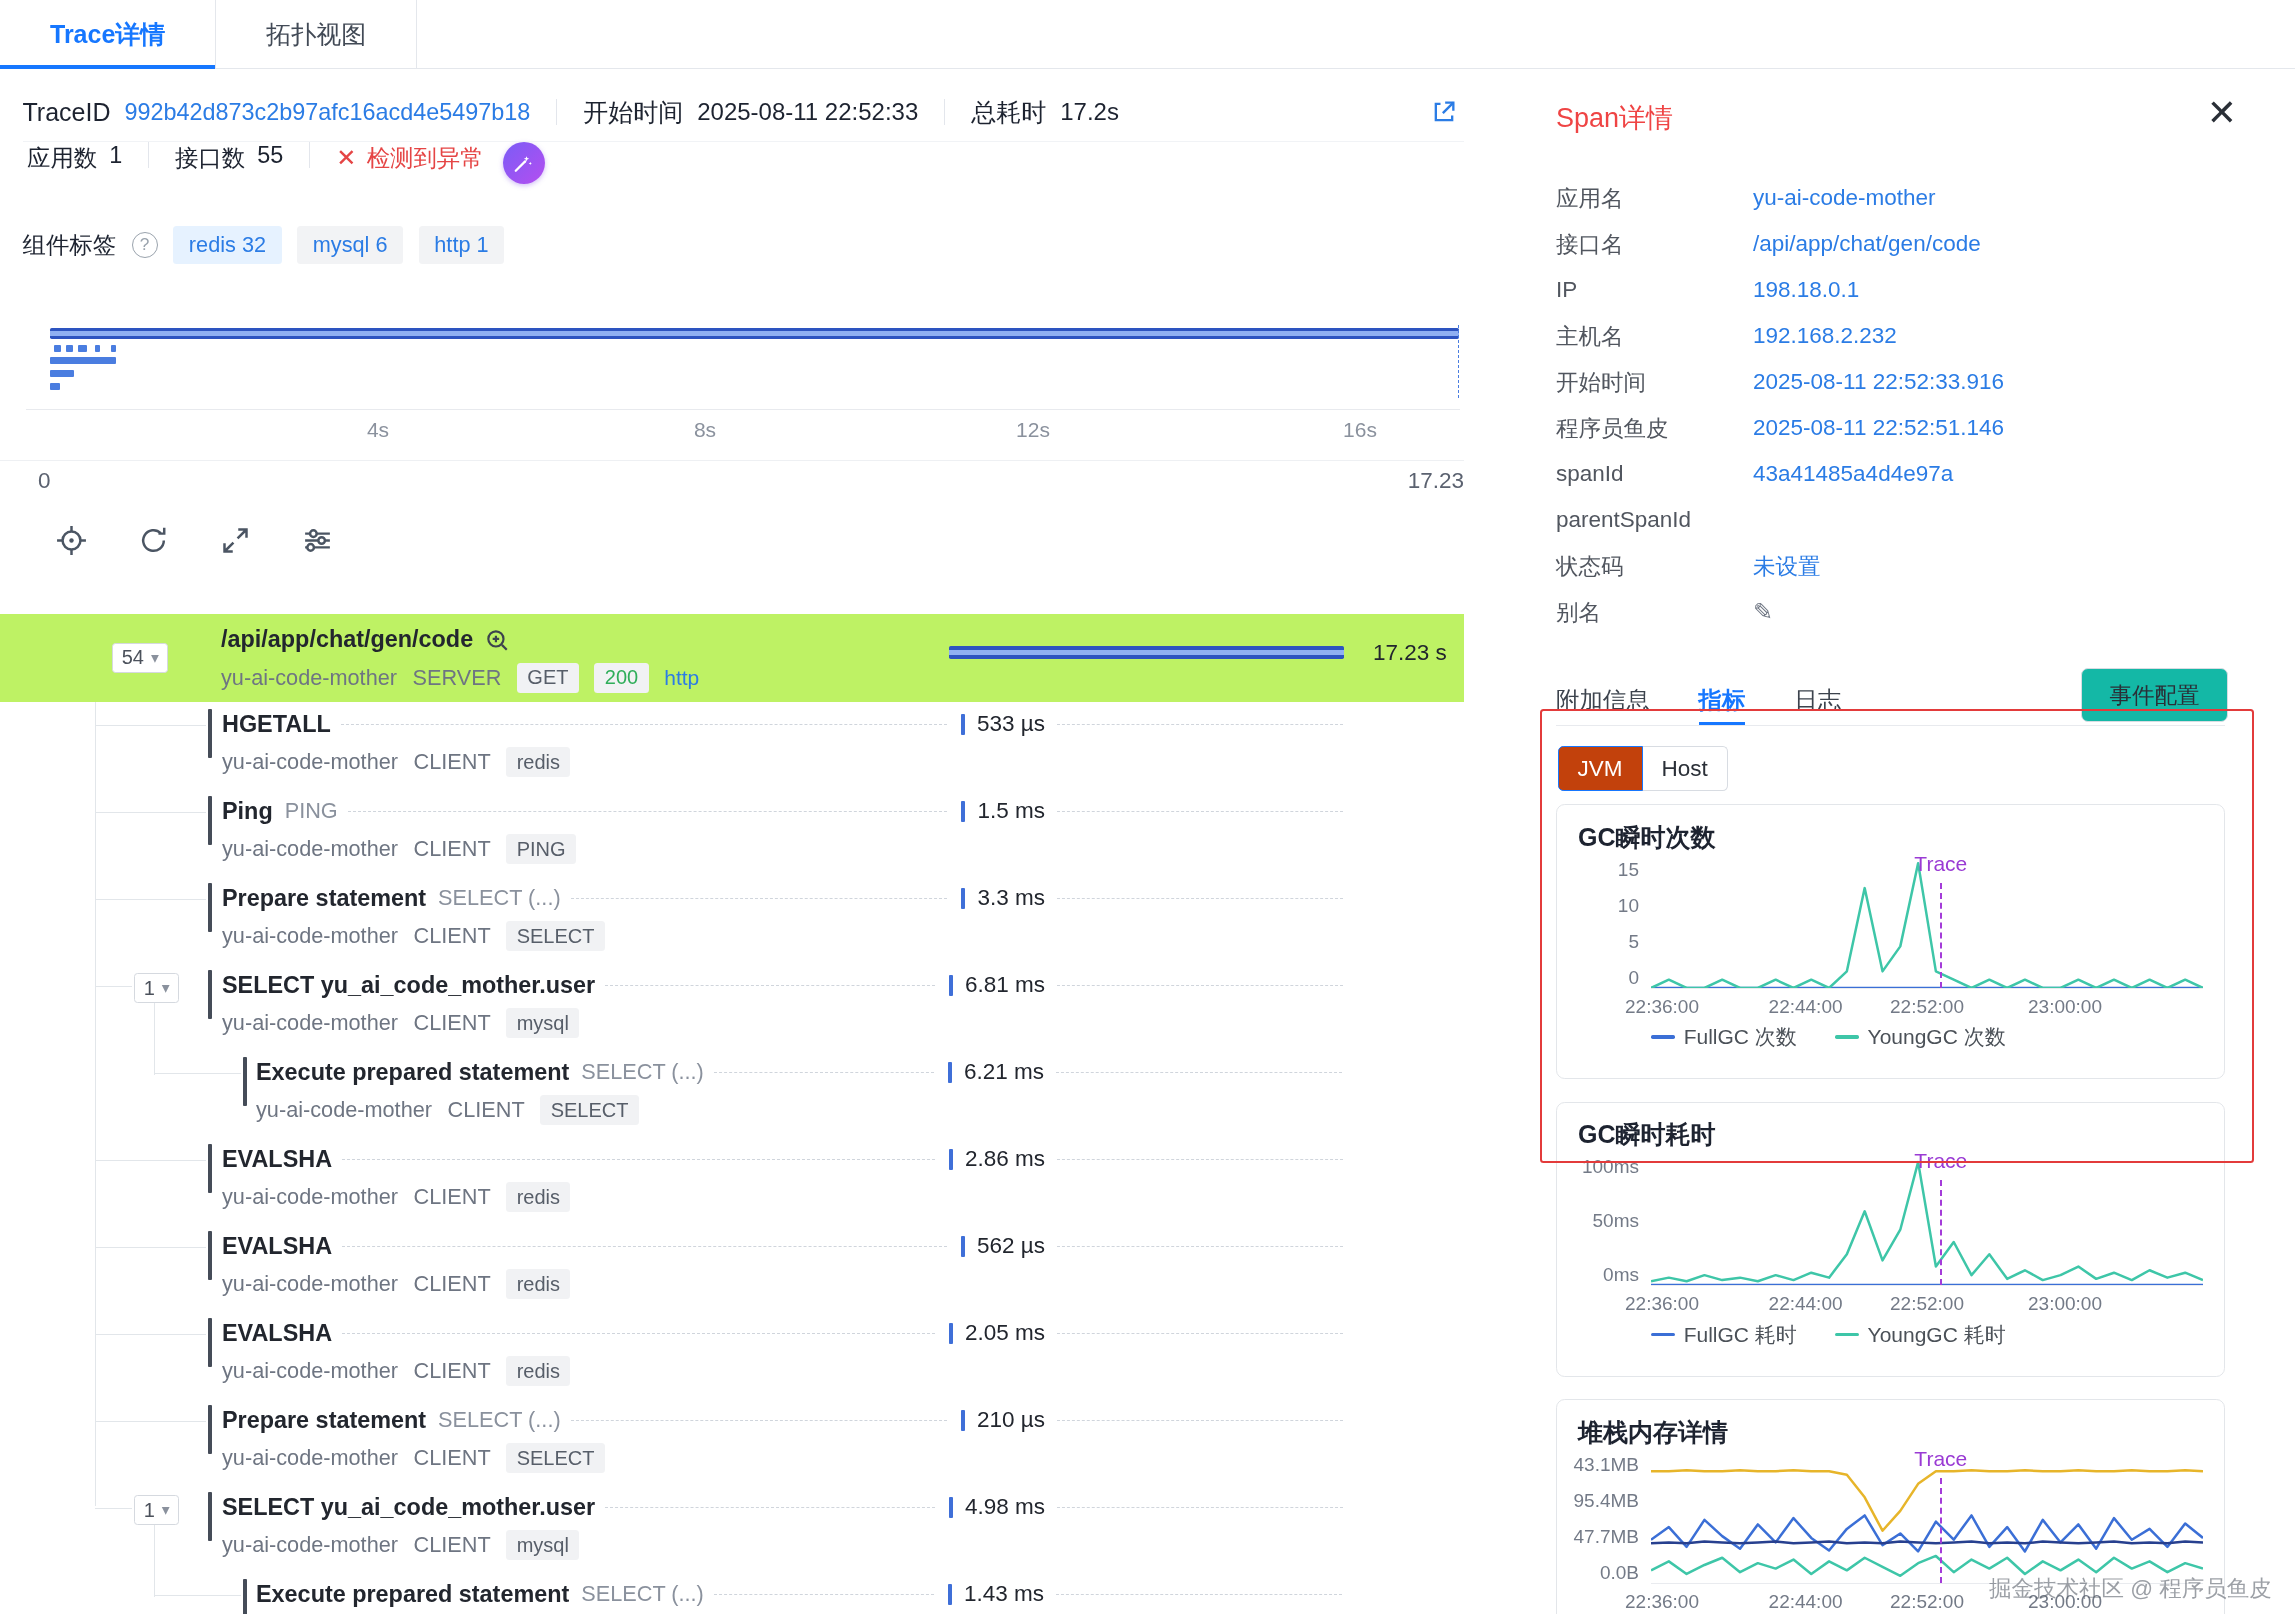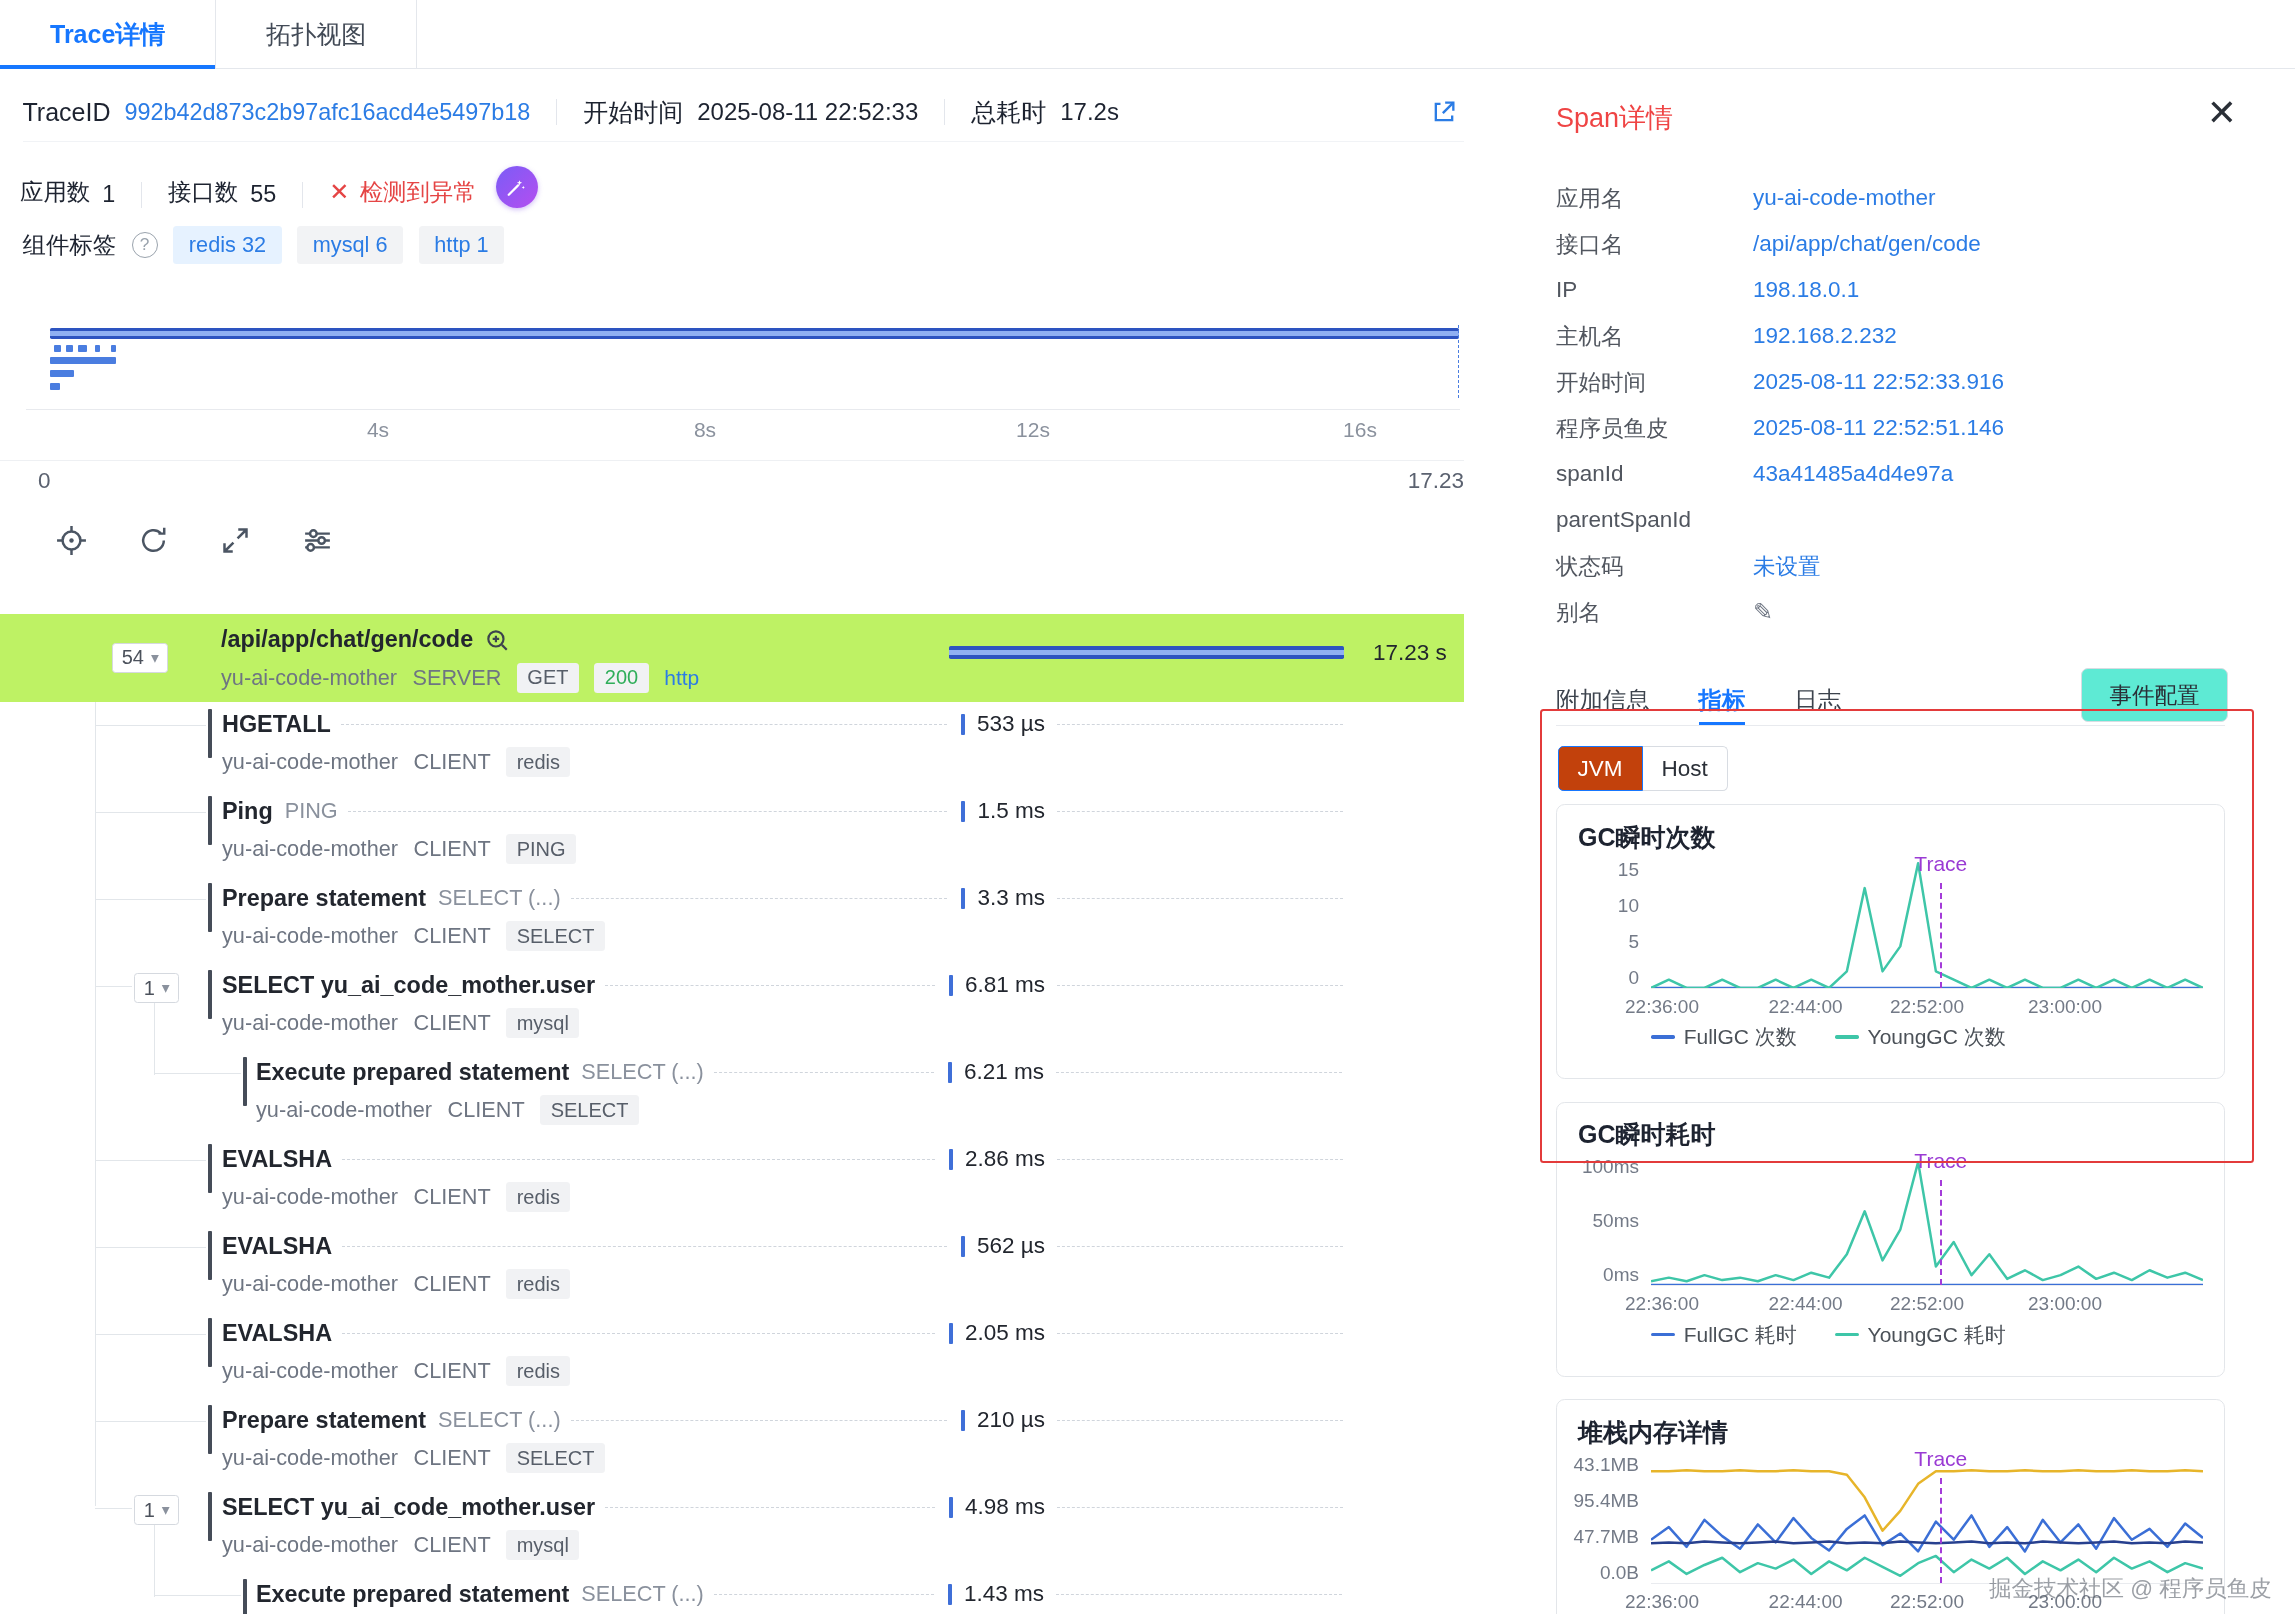--- a/index.html
+++ b/index.html
@@ -14,21 +14,21 @@
 
   
   #left{position:absolute;left:0;top:69px;width:1473px;height:1545px;overflow:hidden}
   .header-row{position:relative;display:flex;align-items:center;height:59px;margin:14px 0 0 22.5px;width:1441px;border-bottom:0.9px solid #f1f3f6}
   .h-label{font-size:25px;color:#1d2330}
   .h-value{font-size:24px;color:#1d2330;margin-left:14px}
   .h-link{font-size:23.4px;color:#2b7ce5;margin-left:14px;cursor:pointer}
   .vsep{width:0.9px;height:26px;background:#e3e6ec;margin:0 26px;flex:0 0 auto}
   .ext-icon{margin-left:auto;margin-right:5.2px;cursor:pointer;display:flex}
 
-  .stats-row{display:flex;align-items:flex-end;height:66px;margin-left:20px}
+  .stats-row{display:flex;align-items:flex-start;height:66px;margin-left:27px}
   .s-label{font-size:23.4px;color:#1d2330}
   .s-num{font-size:23.4px;color:#1d2330;margin-left:12px}
   .err{display:flex;align-items:center;color:#e54545}
   .err .x{font-size:24px;font-weight:bold;margin-right:10.4px}
   .err .t{font-size:23.4px}
   .wand-badge{width:42px;height:42px;border-radius:50%;margin-left:19px;background:linear-gradient(135deg,#7b5cf6,#b44ef0);display:flex;align-items:center;justify-content:center;cursor:pointer;box-shadow:0 1.7px 5.2px rgba(120,70,230,.35)}
 
   .tags-row{display:flex;align-items:center;height:49px;margin:12px 0 0 22.5px;gap:15.6px}
   .qicon{width:26px;height:26px;border:1.7px solid #9aa3ad;border-radius:50%;color:#9aa3ad;font-size:17.3px;display:flex;align-items:center;justify-content:center;cursor:pointer}
   .ctag{font-size:21.7px;padding:6px 15.6px;border-radius:3.5px;cursor:pointer}
@@ -84,21 +84,21 @@
   #fields{position:absolute;top:106px;left:14px;right:0}
   .f-row{display:flex;align-items:center;height:46px}
   .f-label{width:197px;font-size:22.5px;color:#51565f;flex:0 0 auto}
   .f-value{font-size:22.5px;color:#2b7ce5;cursor:pointer;white-space:nowrap}
   .f-value.plain{color:#6e7582;cursor:default}
   .ptabs{position:absolute;top:606px;left:14px;height:50px;display:flex;gap:49px}
   .ptab{font-size:23.4px;color:#3c434d;position:relative;display:flex;align-items:center;cursor:pointer}
   .ptab.active{color:#1677ff;font-weight:bold}
   .ptab.active::after{content:"";position:absolute;bottom:0;left:0;right:0;height:3.5px;background:#1677ff}
   .ptabs-line{position:absolute;top:656px;left:14px;width:669px;height:0.9px;background:#e8eaee}
-  .evt-btn{position:absolute;top:599px;left:539px;width:147px;height:54px;border:0.9px solid #d8dce2;border-radius:7px;font-size:22.5px;color:#2a2f37;display:flex;align-items:center;justify-content:center;background:#5eead4;cursor:pointer}
+  .evt-btn{position:absolute;top:599px;left:539px;width:147px;height:54px;border:0.9px solid #d8dce2;border-radius:7px;font-size:22.5px;color:#2a2f37;display:flex;align-items:center;justify-content:center;background:#14b8a6;cursor:pointer}
   .seg-group{position:absolute;top:677px;left:15.6px;display:flex}
   .seg{height:45px;padding:0 19px;display:flex;align-items:center;font-size:22.5px;border:0.9px solid #d8dce2;background:#fff;color:#2a2f37;cursor:pointer}
   .seg:first-child{border-radius:5.2px 0 0 5.2px}
   .seg:last-child{border-radius:0 5.2px 5.2px 0;border-left:none}
   .seg.active{background:#c2410c;border-color:#1677ff;color:#fff}
 
   #charts{position:absolute;top:735px;left:14px;width:669px}
   .chart-card{width:669px;height:275px;border:0.9px solid #e3e6ea;border-radius:8.7px;background:#fff;padding:15.6px 21px;margin-bottom:22.5px}
   .cc-title{font-size:25px;font-weight:bold;color:#1d2330;height:38px}
   .cc-plotwrap{display:flex;height:130px}

